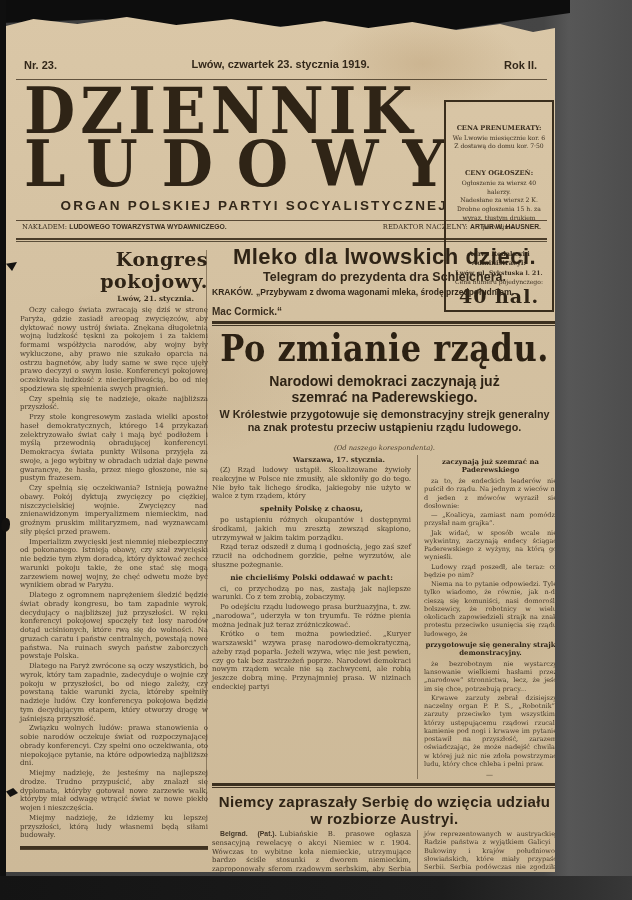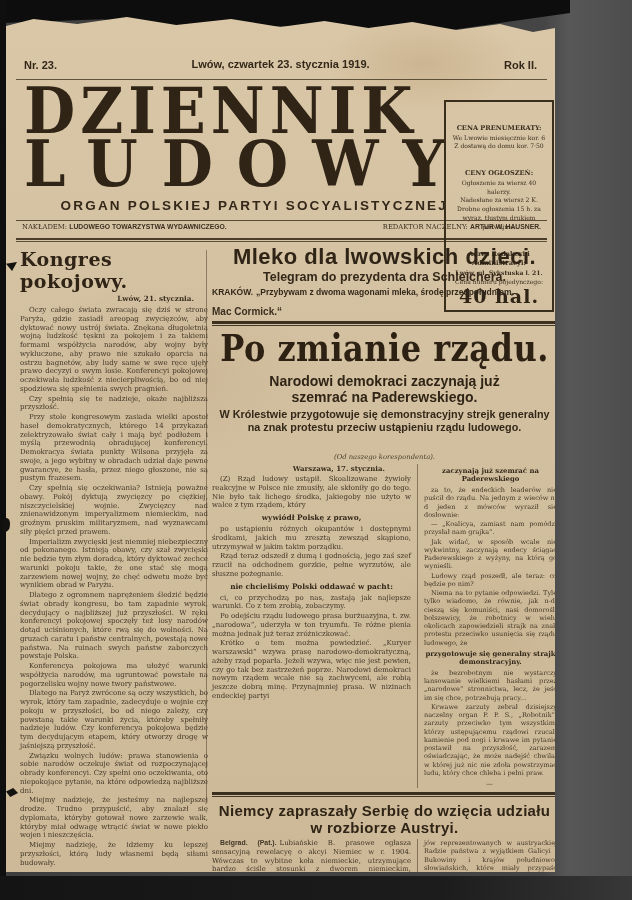--- a/index.html
+++ b/index.html
@@ -47,36 +47,36 @@
   .mast-subtitle{position:absolute;left:20px;top:186px;width:422px;font-weight:bold;font-size:13.5px;letter-spacing:2.2px;color:#33281a;white-space:nowrap;text-align:right;}
   
   .price-box{position:absolute;left:438px;top:88px;width:110px;border:2px solid #3a2e1d;padding:4px 3px 3px;text-align:center;font-size:6.1px;line-height:1.45;color:#3b2f20;}
   .price-box .hd{font-weight:bold;font-size:6.6px;margin-top:18px;}
   .price-box .big{font-weight:bold;font-size:19px;line-height:1.05;letter-spacing:1px;margin-top:1px;color:#2f2416;}
   
   .pub-row{position:absolute;left:10px;right:8px;top:208px;border-top:1.5px solid rgba(56,43,26,.8);padding:2px 6px 3px;display:flex;justify-content:space-between;font-size:6.8px;color:#3b2f20;}
   .pub-rule{position:absolute;left:10px;right:8px;top:226px;height:4px;border-top:2.5px solid rgba(50,38,22,.85);border-bottom:1px solid rgba(50,38,22,.75);}
   
   .left-col{position:absolute;left:14px;top:236px;width:188px;}
-  .left-col h2{margin:0 0 2px;text-align:left;font-size:19px;font-weight:bold;color:#2f2416;letter-spacing:.5px;}
+  .left-col h2{margin:0 0 2px;text-align:right;font-size:19px;font-weight:bold;color:#2f2416;letter-spacing:.5px;}
   .dateline{text-align:right;font-size:7.2px;font-weight:bold;padding-right:14px;margin:2px 0 3px;}
   .left-col p{margin:0 0 1px;font-size:7px;line-height:1.25;text-align:justify;text-indent:9px;color:#413526;}
   .end-rule{margin-top:6px;height:4px;border-top:3px solid rgba(48,36,20,.9);border-bottom:1.5px solid rgba(48,36,20,.8);}
   .vert-divider{position:absolute;left:200px;top:238px;height:552px;border-left:1px solid rgba(70,54,34,.5);}
   
   .right-region{position:absolute;left:206px;top:234px;width:345px;}
   .milk-title{text-align:center;font-weight:bold;font-size:22px;letter-spacing:.5px;color:#2f2416;line-height:1;}
   .milk-sub{text-align:center;font-weight:bold;font-size:12.5px;margin-top:2px;color:#33281a;}
   .milk-body{font-size:8.5px;font-weight:bold;margin-top:3px;line-height:1.3;color:#33281a;}
   .milk-sig{padding-right:72px;font-weight:bold;font-size:10px;margin-top:8px;}
   .thick-rule{margin-top:4px;height:5px;border-top:3.5px solid rgba(44,33,18,.9);border-bottom:1.5px solid rgba(44,33,18,.85);}
   .main-title{text-align:center;font-weight:bold;font-size:32px;letter-spacing:.5px;color:#2c2113;margin-top:3px;transform:scaleY(1.18);transform-origin:center top;line-height:1;}
   .main-sub1{text-align:center;font-weight:bold;font-size:14px;line-height:1.15;max-width:290px;margin:12px auto 0;color:#2f2416;}
   .main-sub2{text-align:center;font-weight:bold;font-size:10.8px;line-height:1.2;max-width:336px;margin:3px auto 0;color:#33281a;}
-  .corr-note{text-align:center;font-size:6.8px;font-style:italic;margin-top:19px;color:#4a3d2c;}
+  .corr-note{text-align:center;font-size:6.8px;font-style:italic;margin-top:10px;color:#4a3d2c;}
   .main-cols{display:flex;margin-top:3px;}
   .col-l{width:206px;padding-right:6px;border-right:1px solid rgba(70,54,34,.55);}
   .col-r{width:139px;padding-left:6px;}
   .col-l p{margin:0 0 1px;font-size:7px;line-height:1.25;text-align:justify;text-indent:8px;color:#413526;}
   .col-r p{margin:0 0 1px;font-size:6.5px;line-height:1.27;text-align:justify;text-indent:7px;color:#413526;}
   .col-dateline{text-align:right;padding-right:26px;font-size:7px;font-weight:bold;margin:0 0 2px;}
   .col-subhead{text-align:center;font-weight:bold;font-size:7.4px;margin:3px 0;color:#33281a;}
   .col-r .col-subhead{font-size:6.9px;}
   .end-dash{text-align:center;font-size:7px;letter-spacing:2px;margin-top:3px;color:#4a3d2c;}
   .bottom-title{text-align:center;font-weight:bold;font-size:15px;letter-spacing:.3px;margin:5px 0 3px;color:#2f2416;}
@@ -142,21 +142,20 @@
 
   <div class="left-col">
     <h2>Kongres pokojowy.</h2>
     <div class="dateline">Lwów, 21. stycznia.</div>
     <p>Oczy całego świata zwracają się dziś w stronę Paryża, gdzie zasiadł areopag zwycięzców, aby dyktować nowy ustrój świata. Znękana długoletnią wojną ludzkość tęskni za pokojem i za takiemi formami współżycia narodów, aby wojny były wykluczone, aby prawo nie szukało oparcia na ostrzu bagnetów, aby ludy same w swe ręce ujęły prawo decyzyi o swym losie. Konferencyi pokojowej oczekiwała ludzkość z niecierpliwością, bo od niej spodziewa się spełnienia swych pragnień.</p>
     <p>Czy spełnią się te nadzieje, okaże najbliższa przyszłość.</p>
     <p>Przy stole kongresowym zasiada wielki apostoł haseł demokratycznych, którego 14 przykazań zelektryzowało świat cały i mają być podłożem i myślą przewodnią obradującej konferencyi. Demokracya świata punkty Wilsona przyjęła za swoje, a jego wybitny w obradach udział daje pewne gwarancye, że hasła, przez niego głoszone, nie są pustym frazesem.</p>
     <p>Czy spełnią się oczekiwania? Istnieją poważne obawy. Pokój dyktują zwycięzcy po ciężkiej, niszczycielskiej wojnie. Zwycięzcy nad znienawidzonym imperyalizmem niemieckim, nad groźnym pruskim militaryzmem, nad wyznawcami siły pięści przed prawem.</p>
     <p>Imperializm zwycięski jest niemniej niebezpieczny od pokonanego. Istnieją obawy, czy szał zwycięski nie będzie tym złym doradcą, który dyktować zechce warunki pokoju takie, że one stać się mogą zarzewiem nowej wojny, że chęć odwetu może być wynikiem obrad w Paryżu.</p>
     <p>Dlatego z ogromnem naprężeniem śledzić będzie świat obrady kongresu, bo tam zapadnie wyrok, decydujący o najbliższej już przyszłości. W ręku konferencyi pokojowej spoczęły też losy narodów dotąd uciśnionych, które rwą się do wolności. Na gruzach caratu i państw centralnych, powstają nowe państwa. Na ruinach swych państw zaborczych powstaje Polska.</p>
-    <p>Konferencya pokojowa ma ułożyć warunki współżycia narodów, ma ugruntować powstałe na pogorzelisku wojny nowe twory państwowe.</p>
     <p>Dlatego na Paryż zwrócone są oczy wszystkich, bo wyrok, który tam zapadnie, zadecyduje o wojnie czy pokoju w przyszłości, bo od niego zależy, czy powstaną takie warunki życia, któreby spełniły nadzieje ludów. Czy konferencya pokojowa będzie tym decydującym etapem, który otworzy drogę w jaśniejszą przyszłość.</p>
     <p>Związku wolnych ludów: prawa stanowienia o sobie narodów oczekuje świat od rozpoczynającej obrady konferencyi. Czy spełni ono oczekiwania, oto niepokojące pytanie, na które odpowiedzą najbliższe dni.</p>
     <p>Miejmy nadzieję, że jesteśmy na najlepszej drodze. Trudno przypuścić, aby znalazł się dyplomata, któryby gotował nowe zarzewie walk, któryby miał odwagę wtrącić świat w nowe piekło wojen i nieszczęścia.</p>
     <p>Miejmy nadzieję, że idziemy ku lepszej przyszłości, którą ludy własnemi będą siłami budowały.</p>
     <div class="end-rule"></div>
   </div>
 
   <div class="right-region">
 
     <div>
@@ -172,21 +171,21 @@
     <div>
       <div class="main-title">Po zmianie rządu.</div>
       <div class="main-sub1 sans">Narodowi demokraci zaczynają już szemrać na Paderewskiego.</div>
       <div class="main-sub2 sans">W Królestwie przygotowuje się demonstracyjny strejk generalny na znak protestu przeciw ustąpieniu rządu ludowego.</div>
       <div class="corr-note">(Od naszego korespondenta).</div>
 
       <div class="main-cols">
         <div class="col-l">
           <div class="col-dateline">Warszawa, 17. stycznia.</div>
           <p>(Z) Rząd ludowy ustąpił. Skoalizowane żywioły reakcyjne w Polsce nie zmusiły, ale skłoniły go do tego. Nie było tak lichego środka, jakiegoby nie użyto w walce z tym rządem, który</p>
-          <div class="col-subhead">wywiódł Polskę z prawo,</div>
+          <div class="col-subhead">spełniły Polskę z chaosu,</div>
           <p>po ustąpieniu różnych okupantów i dostępnymi środkami, jakich mu zresztą zewsząd skąpiono, utrzymywał w jakim takim porządku.</p>
           <p>Rząd teraz odszedł z dumą i godnością, jego zaś szef rzucił na odchodnem gorzkie, pełne wyrzutów, ale słuszne pożegnanie.</p>
           <div class="col-subhead">nie chcieliśmy Polski oddawać w pacht:</div>
           <p>ci, co przychodzą po nas, zastają jak najlepsze warunki. Co z tem zrobią, zobaczymy.</p>
           <p>Po odejściu rządu ludowego prasa burżuazyjna, t. zw. „narodowa“, uderzyła w ton tryumfu. Te różne pienia można jednak już teraz zróżniczkować.</p>
           <p>Krótko o tem można powiedzieć. „Kuryer warszawski“ wzywa prasę narodowo-demokratyczną, ażeby rząd poparła. Jeżeli wzywa, więc nie jest pewien, czy go tak bez zastrzeżeń poprze. Narodowi demokraci nowym rządem wcale nie są zachwyceni, ale robią jeszcze dobrą minę. Przynajmniej prasa. W nizinach endeckiej partyi</p>
         </div>
         <div class="col-r">
           <div class="col-subhead">zaczynają już szemrać na Paderewskiego</div>
           <p>za to, że endeckich leaderów nie puścił do rządu. Na jednym z wieców n-d jeden z mówców wyraził się dosłownie:</p>

